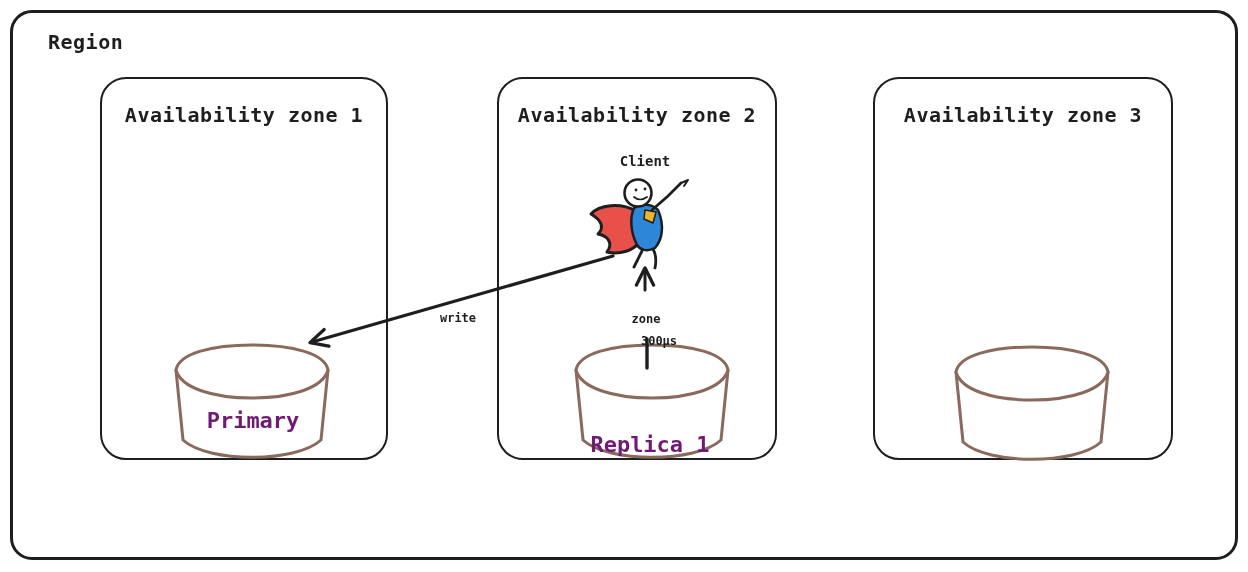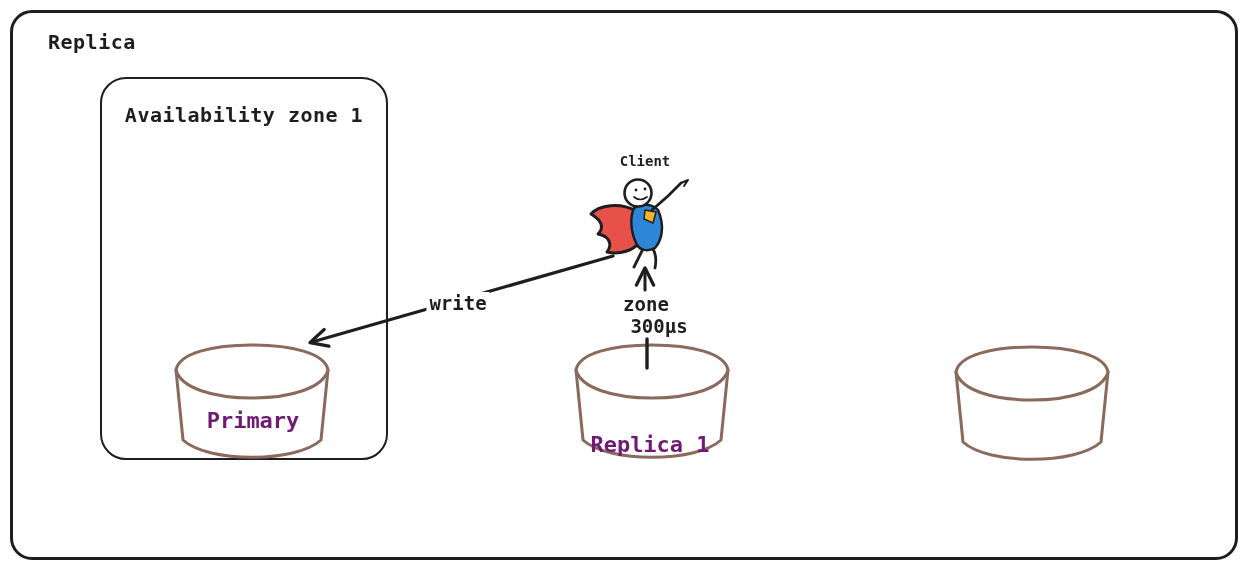--- a/index.html
+++ b/index.html
@@ -32,34 +32,40 @@
   }
   .overlay{
     position:absolute;left:0;top:0;width:1248px;height:572px;
     pointer-events:none;
   }
   .label{
     position:absolute;transform:translate(-50%,-50%);
     white-space:nowrap;font-weight:700;
   }
   .client-label{font-size:14px;}
-  .edge-label{font-size:19px;}
+  .edge-label{font-size:12px;margin-top:15px;}
   .write-label{background:#ffffff;padding:0 3px;}
   .db-label{font-size:22px;color:#701a75;}
 </style>
 </head>
 <body>
 
 <div class="canvas">
 
   <div class="region-box"></div>
-  <div class="region-label">Replica</div>
+  <div class="region-label">Region</div>
 
   <div class="zone zone1">
     <div class="zone-label">Availability zone 1</div>
+  </div>
+  <div class="zone zone2">
+    <div class="zone-label">Availability zone 2</div>
+  </div>
+  <div class="zone zone3">
+    <div class="zone-label">Availability zone 3</div>
   </div>
 
   <svg class="overlay" viewBox="0 0 1248 572">
     <defs>
       <marker id="ah" viewBox="0 0 24 24" refX="18" refY="12" markerWidth="26" markerHeight="26" orient="auto" markerUnits="userSpaceOnUse">
         <path d="M4 4 L20 12 L4 20" fill="none" stroke="#1e1e1e" stroke-width="3" stroke-linecap="round" stroke-linejoin="round"></path>
       </marker>
       <g id="db-cyl">
         <path d="M 3 28 L 10 98 C 35 121 123 121 148 98 L 155 28" fill="#ffffff" stroke="#8a6a5c" stroke-width="3" stroke-linecap="round" stroke-linejoin="round"></path>
         <path d="M 3 28 C 6 11 40 3 79 3 C 118 3 152 11 155 28 C 150 46 118 56 79 56 C 40 56 8 46 3 28 Z" fill="#ffffff" stroke="#8a6a5c" stroke-width="3" stroke-linecap="round" stroke-linejoin="round"></path>

